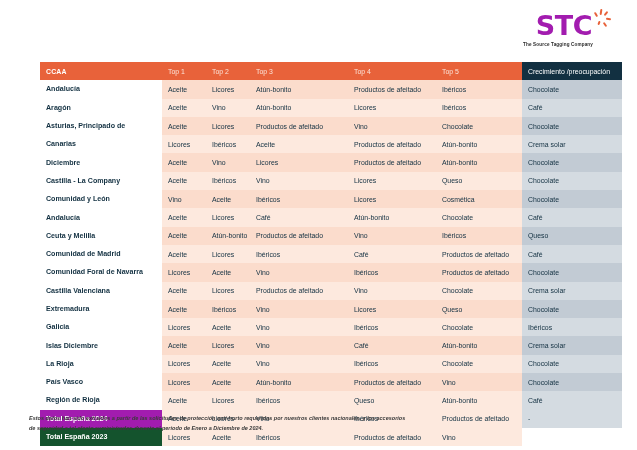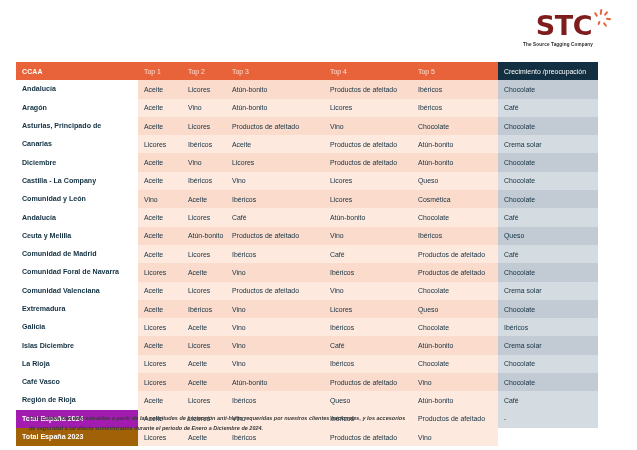--- a/index.html
+++ b/index.html
@@ -32,21 +32,21 @@
     display: flex;
     align-items: flex-start;
     justify-content: flex-end;
     line-height: 1;
   }
   .logo-word {
     font-family: "DejaVu Sans", sans-serif;
     font-weight: bold;
     font-size: 27px;
     letter-spacing: -0.5px;
-    color: #7f1d1d;
+    color: #a21caf;
     line-height: 1;
   }
   .logo-spark {
     position: relative;
     width: 17px;
     height: 22px;
     margin-left: 1px;
     margin-top: -3px;
   }
   .logo-spark span {
@@ -68,21 +68,21 @@
     letter-spacing: 0.15px;
     color: #2B2B2B;
     text-align: right;
     padding-right: 17px;
     white-space: nowrap;
   }
 
   
   .table-wrap {
     position: absolute;
-    left: 16px;
+    left: 40px;
     top: 62px;
     width: 582px;
   }
   table.data {
     border-collapse: collapse;
     width: 582px;
     table-layout: fixed;
   }
   table.data col.c-ccaa  { width: 122px; }
   table.data col.c-t1    { width: 44px; }
@@ -139,21 +139,21 @@
   
   tbody tr.total-2024 td.cell-name {
     background: #a21caf;
     color: #ffffff;
     font-weight: bold;
   }
   tbody tr.total-2024 td.cell-top { background: #FDE9DE; }
   tbody tr.total-2024 td.cell-cre { background: #D4DBE1; }
 
   tbody tr.total-2023 td.cell-name {
-    background: #a16207;
+    background: #14532d;
     color: #ffffff;
     font-weight: bold;
   }
   tbody tr.total-2023 td.cell-top { background: #FDE9DE; }
   tbody tr.total-2023 td.cell-cre { background: #ffffff; }
 
   
   .footnote {
     position: absolute;
     left: 29px;
@@ -303,21 +303,21 @@
           <tr class="r-odd">
             <td class="cell-name">Comunidad Foral de Navarra</td>
             <td class="cell-top">Licores</td>
             <td class="cell-top">Aceite</td>
             <td class="cell-top">Vino</td>
             <td class="cell-top">Ibéricos</td>
             <td class="cell-top">Productos de afeitado</td>
             <td class="cell-cre">Chocolate</td>
           </tr>
           <tr class="r-even">
-            <td class="cell-name">Comunidad Valenciana</td>
+            <td class="cell-name">Castilla Valenciana</td>
             <td class="cell-top">Aceite</td>
             <td class="cell-top">Licores</td>
             <td class="cell-top">Productos de afeitado</td>
             <td class="cell-top">Vino</td>
             <td class="cell-top">Chocolate</td>
             <td class="cell-cre">Crema solar</td>
           </tr>
           <tr class="r-odd">
             <td class="cell-name">Extremadura</td>
             <td class="cell-top">Aceite</td>
@@ -348,21 +348,21 @@
           <tr class="r-even">
             <td class="cell-name">La Rioja</td>
             <td class="cell-top">Licores</td>
             <td class="cell-top">Aceite</td>
             <td class="cell-top">Vino</td>
             <td class="cell-top">Ibéricos</td>
             <td class="cell-top">Chocolate</td>
             <td class="cell-cre">Chocolate</td>
           </tr>
           <tr class="r-odd">
-            <td class="cell-name">Café Vasco</td>
+            <td class="cell-name">País Vasco</td>
             <td class="cell-top">Licores</td>
             <td class="cell-top">Aceite</td>
             <td class="cell-top">Atún-bonito</td>
             <td class="cell-top">Productos de afeitado</td>
             <td class="cell-top">Vino</td>
             <td class="cell-cre">Chocolate</td>
           </tr>
           <tr class="r-even">
             <td class="cell-name">Región de Rioja</td>
             <td class="cell-top">Aceite</td>

